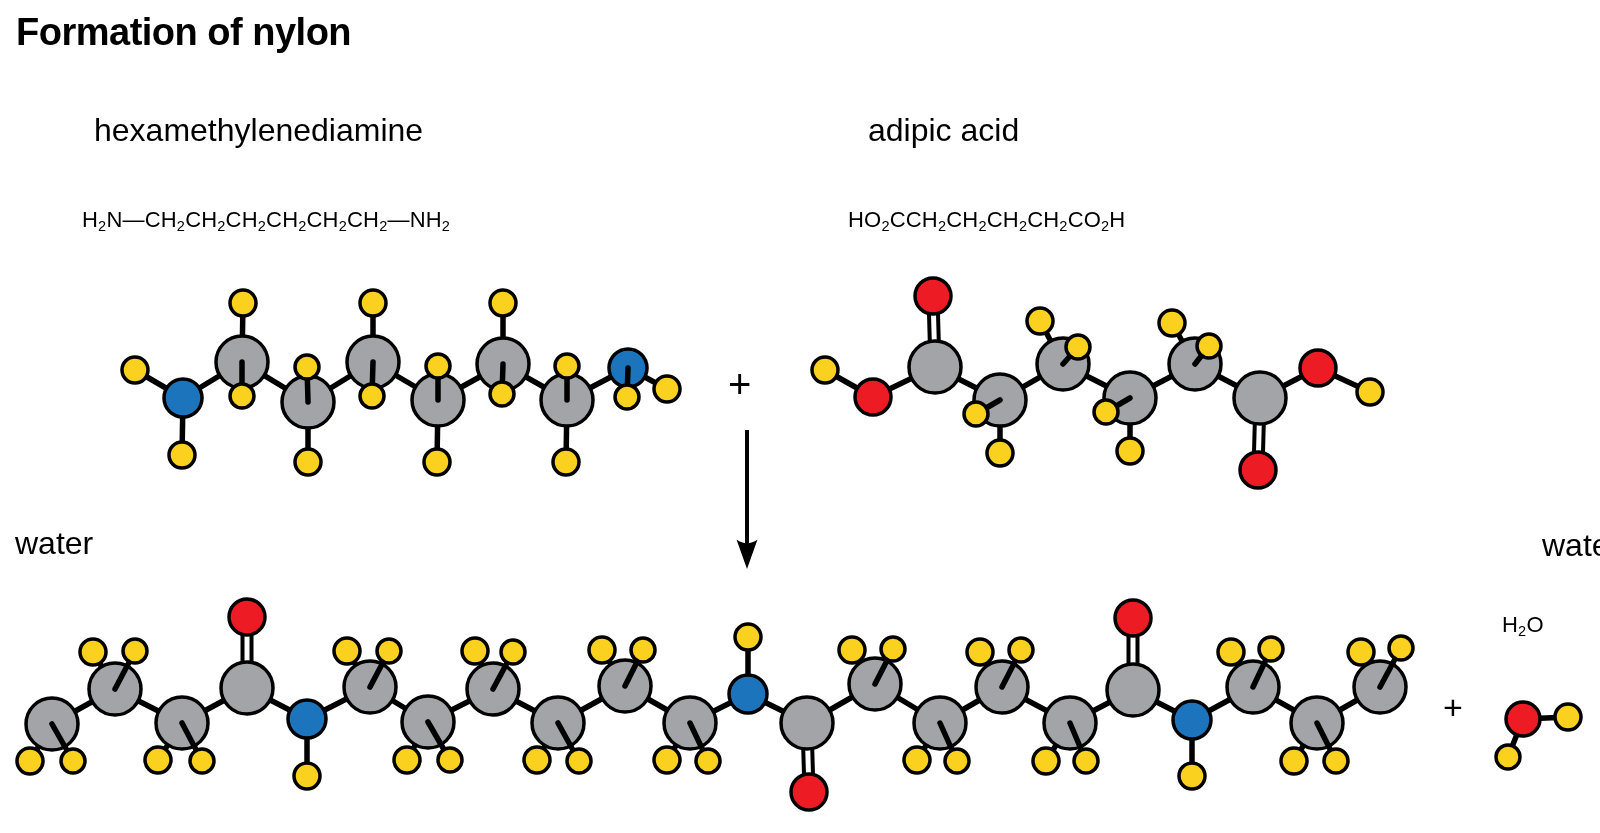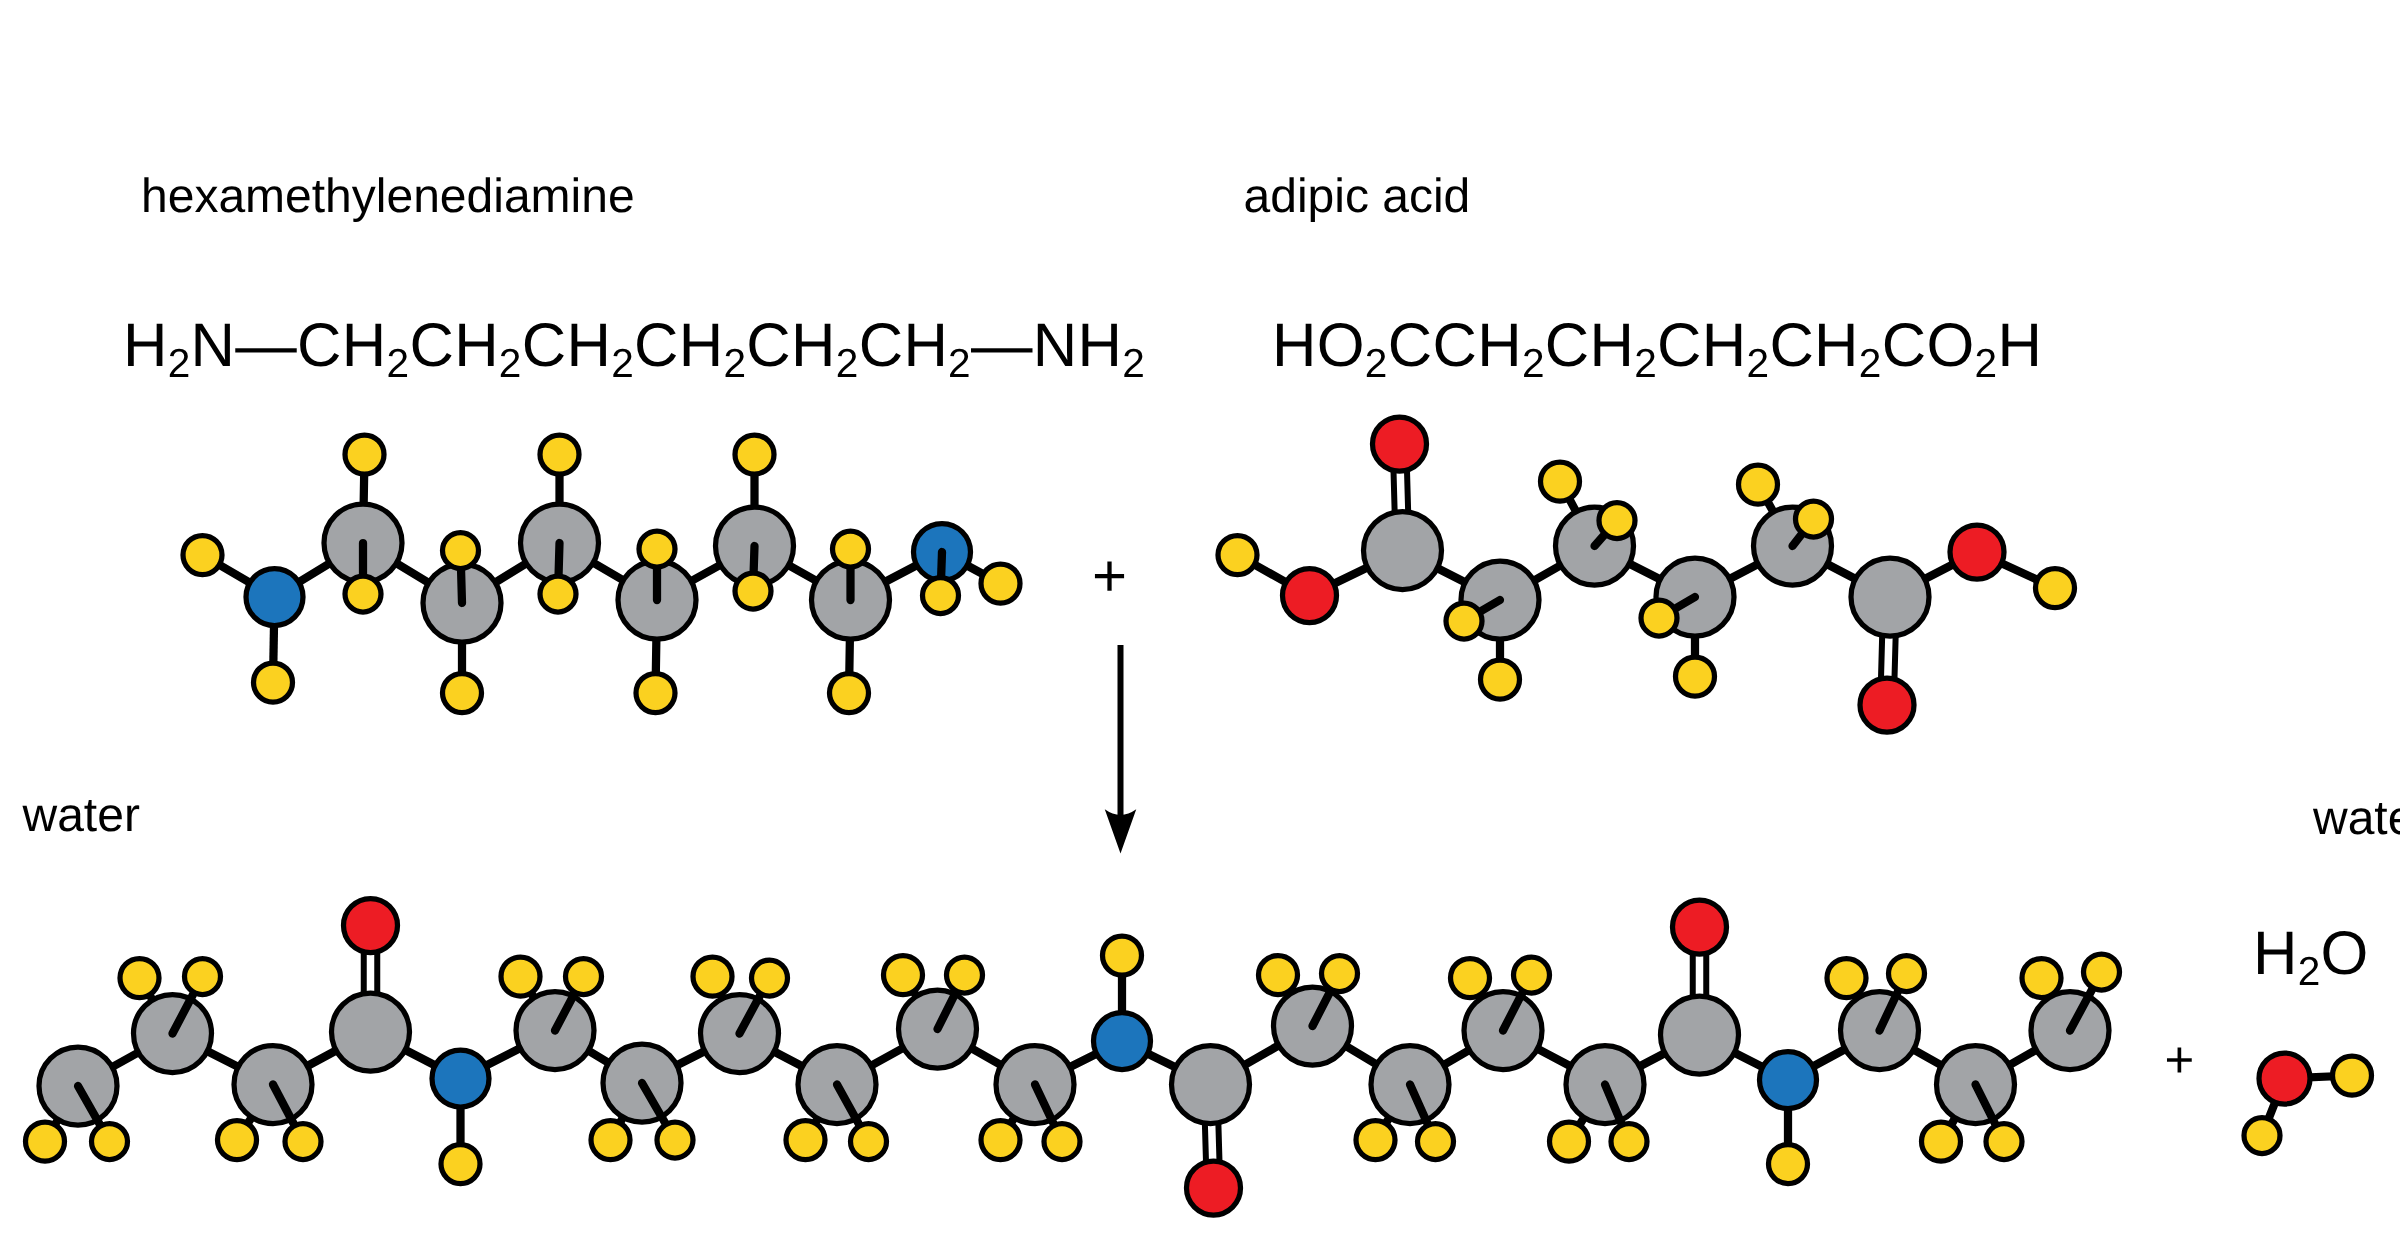--- a/index.html
+++ b/index.html
@@ -1,21 +1,21 @@
 <!DOCTYPE html>
 <html><head>
 <meta charset="utf-8">
 <style>
   html,body{margin:0;padding:0;background:#ffffff;}
   #page{position:relative;width:1600px;height:833px;background:#ffffff;overflow:hidden;
         font-family:"Liberation Sans","DejaVu Sans",sans-serif;color:#000;}
   .abs{position:absolute;white-space:nowrap;}
   .title{font-size:38px;font-weight:bold;letter-spacing:-0.5px;}
   .mol-label{font-size:32px;}
-  .formula{font-size:41px;letter-spacing:0.2px;}
+  .formula{font-size:22px;letter-spacing:0.2px;}
   .formula .sub{font-size:0.66em;vertical-align:-0.28em;}
   .plus{font-size:40px;font-weight:400;}
   .plus.small{font-size:34px;}
   .copyright{font-size:28px;}
   #mol-canvas{position:absolute;left:0;top:0;}
 </style>
 </head>
 <body>
 
 <div id="page">
@@ -243,24 +243,25 @@
         <circle cx="1523" cy="719" r="17" fill="#ed1c24" stroke="#000000" stroke-width="3.5"></circle>
         <circle cx="1568" cy="717" r="13" fill="#fbd120" stroke="#000000" stroke-width="3.5"></circle>
         <circle cx="1508" cy="757" r="12" fill="#fbd120" stroke="#000000" stroke-width="3.5"></circle>
       </g>
     <g>
       <line x1="747" y1="430" x2="747" y2="548" stroke="#000" stroke-width="4"></line>
       <path d="M747,569 L736.5,539.5 Q747,547 757.5,539.5 Z" fill="#000"></path>
     </g>
   </svg>
 
+  <div class="abs title" style="left:16px;top:11px;">Formation of nylon</div>
 
   <div class="abs mol-label" style="left:94px;top:112px;">hexamethylenediamine</div>
 
-  <div class="abs mol-label" style="left:829px;top:112px;">adipic acid</div>
+  <div class="abs mol-label" style="left:868px;top:112px;">adipic acid</div>
 
   <div class="abs formula" style="left:82px;top:207px;"><span>H</span><span class="sub">2</span><span>N—CH</span><span class="sub">2</span><span>CH</span><span class="sub">2</span><span>CH</span><span class="sub">2</span><span>CH</span><span class="sub">2</span><span>CH</span><span class="sub">2</span><span>CH</span><span class="sub">2</span><span>—NH</span><span class="sub">2</span><span></span></div>
 
   <div class="abs formula" style="left:848px;top:207px;"><span>HO</span><span class="sub">2</span><span>CCH</span><span class="sub">2</span><span>CH</span><span class="sub">2</span><span>CH</span><span class="sub">2</span><span>CH</span><span class="sub">2</span><span>CO</span><span class="sub">2</span><span>H</span></div>
 
   <div class="abs plus" style="left:728px;top:362px;">+</div>
 
   <div class="abs mol-label" style="left:15px;top:525px;">water</div>
 
   <div class="abs mol-label" style="left:1494px;top:527px;margin-left:48px;">water</div>

